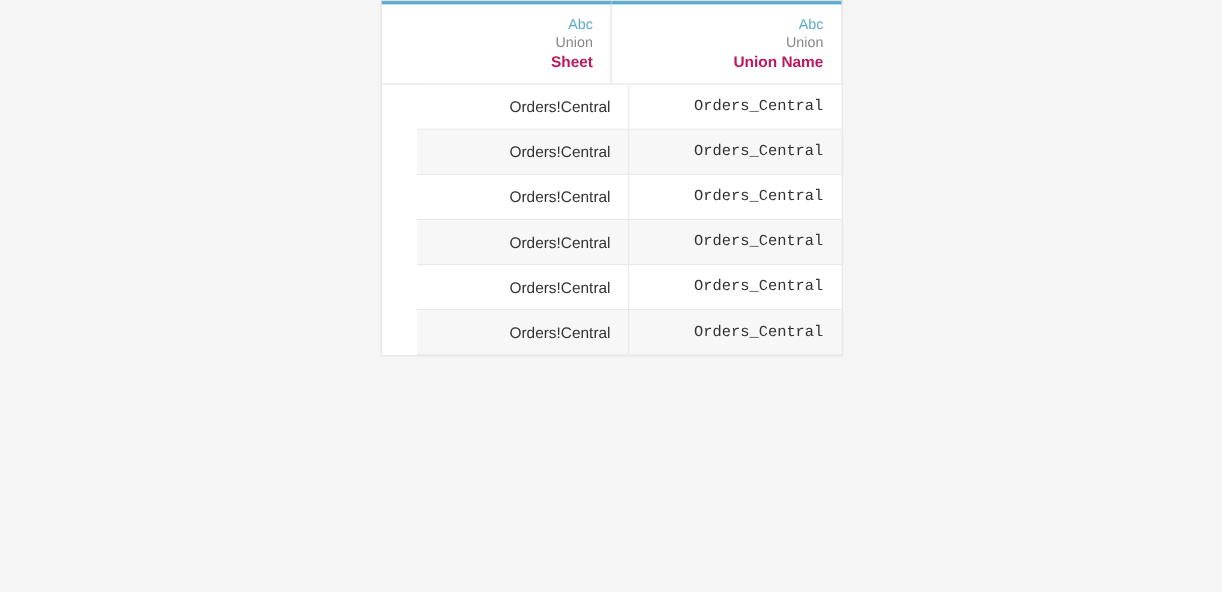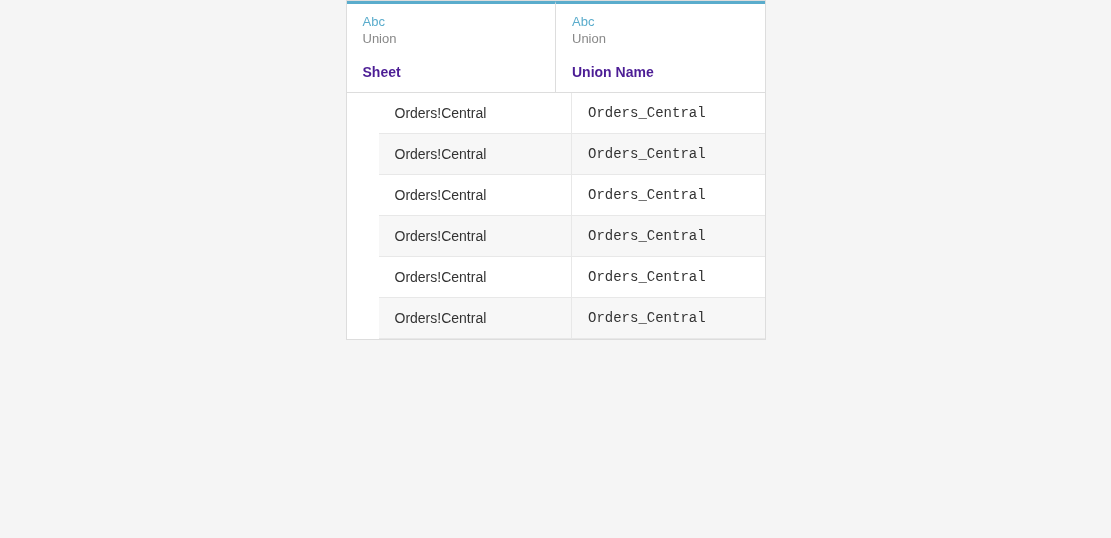--- a/index.html
+++ b/index.html
@@ -1,18 +1,19 @@
 <!DOCTYPE html>
 <html><head>
   <meta charset="utf-8">
   <style>
     * {
       box-sizing: border-box;
       margin: 0;
       padding: 0;
+      text-align: right;
     }
 
     body {
       background-color: #f5f5f5;
       font-family: -apple-system, BlinkMacSystemFont, 'Segoe UI', Arial, sans-serif;
       font-size: 14px;
       color: #333;
       width: 1111px;
       height: 538px;
       display: flex;
@@ -56,27 +57,27 @@
 
     .col-type {
       color: #5aaccc;
       font-size: 13px;
       margin-bottom: 2px;
     }
 
     .col-subtype {
       color: #888;
       font-size: 13px;
-      margin-bottom: 18px;
+      margin-bottom: 2px;
     }
 
     .col-name {
       font-weight: bold;
       font-size: 14px;
-      color: #4c1d95;
+      color: #be185d;
     }
 
     .data-row {
       display: flex;
       border-bottom: 1px solid #e8e8e8;
       margin-left: 32px;
     }
 
     .data-row:nth-child(odd) {
       background-color: #f7f7f7;

